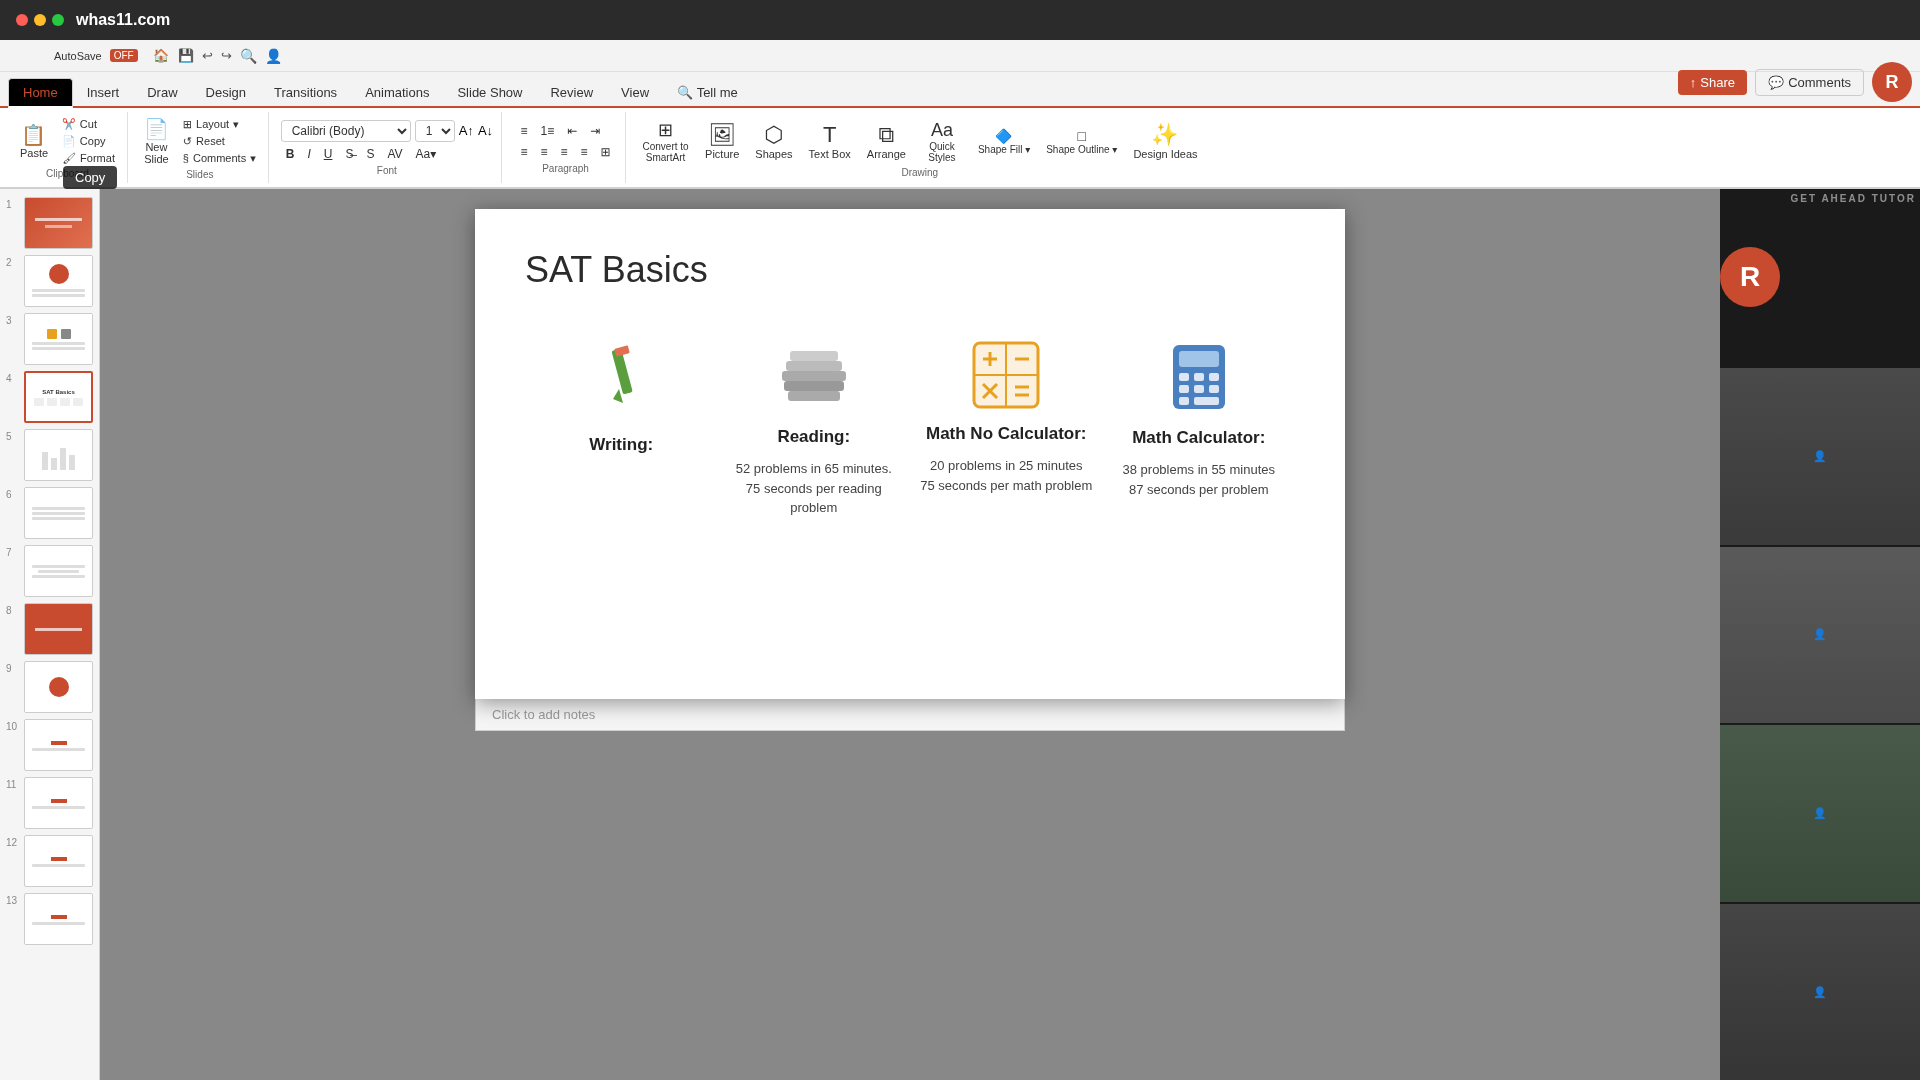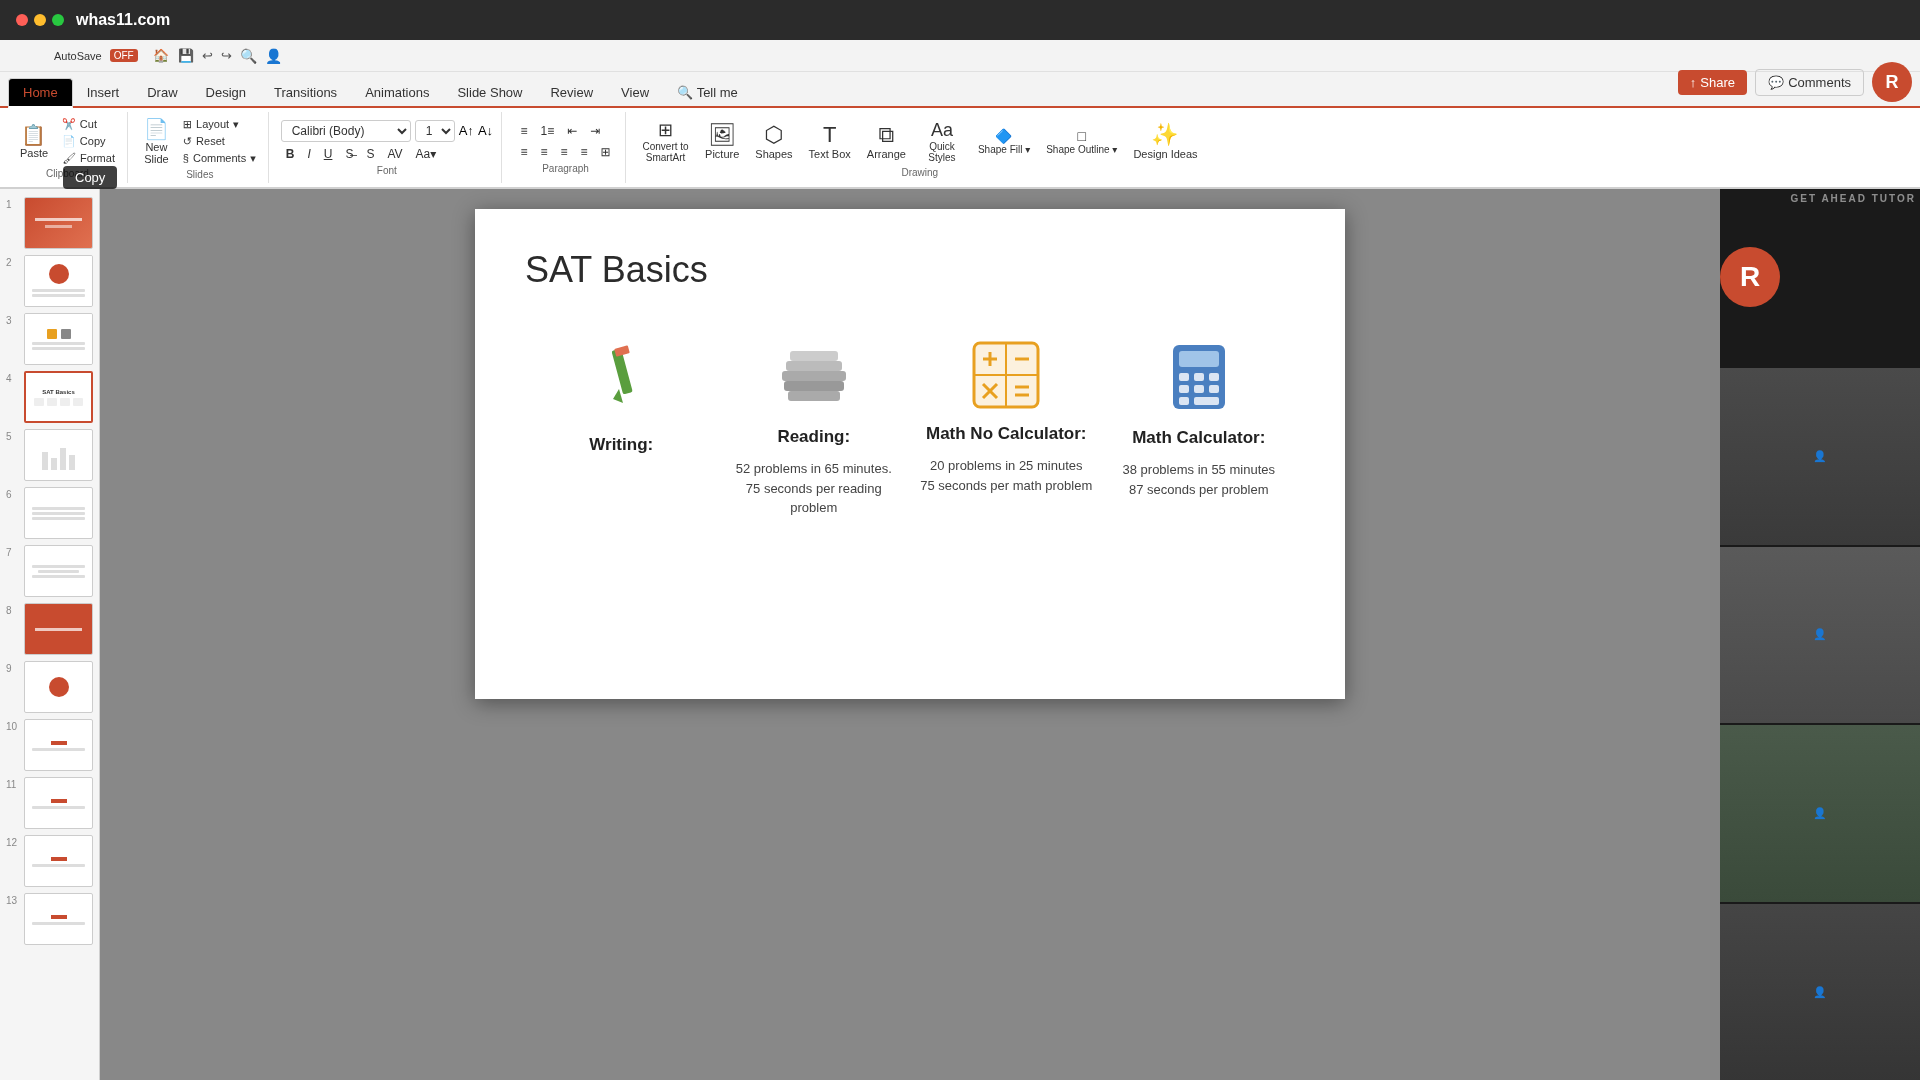--- a/index.html
+++ b/index.html
@@ -661,20 +661,23 @@
           </div>
           <div class="slide-item-title">Math Calculator:</div>
           <div class="slide-item-desc">
             <span>38 problems in 55 minutes</span><br>
             <span>87 seconds per problem</span>
           </div>
         </div>
       </div>
     </div>
 
+    <div style="background:#f5f5f5;width:870px;border:1px solid #d0d0d0;border-top:none;padding:8px 16px;color:#999;font-size:13px;cursor:pointer;margin-top:0;">
+      <span>Click to add notes</span>
+    </div>
   </div>
 
   <div class="right-panel">
 
     <div class="video-feed" style="background:#1a1a1a;position:relative;">
       <div style="position:absolute;top:4px;right:4px;color:rgba(255,255,255,0.5);font-size:10px;font-weight:bold;letter-spacing:2px;">GET AHEAD TUTOR</div>
       <div class="avatar-circle avatar-r">R</div>
     </div>
 
     <div class="video-feed" style="background:#3a3530;">

